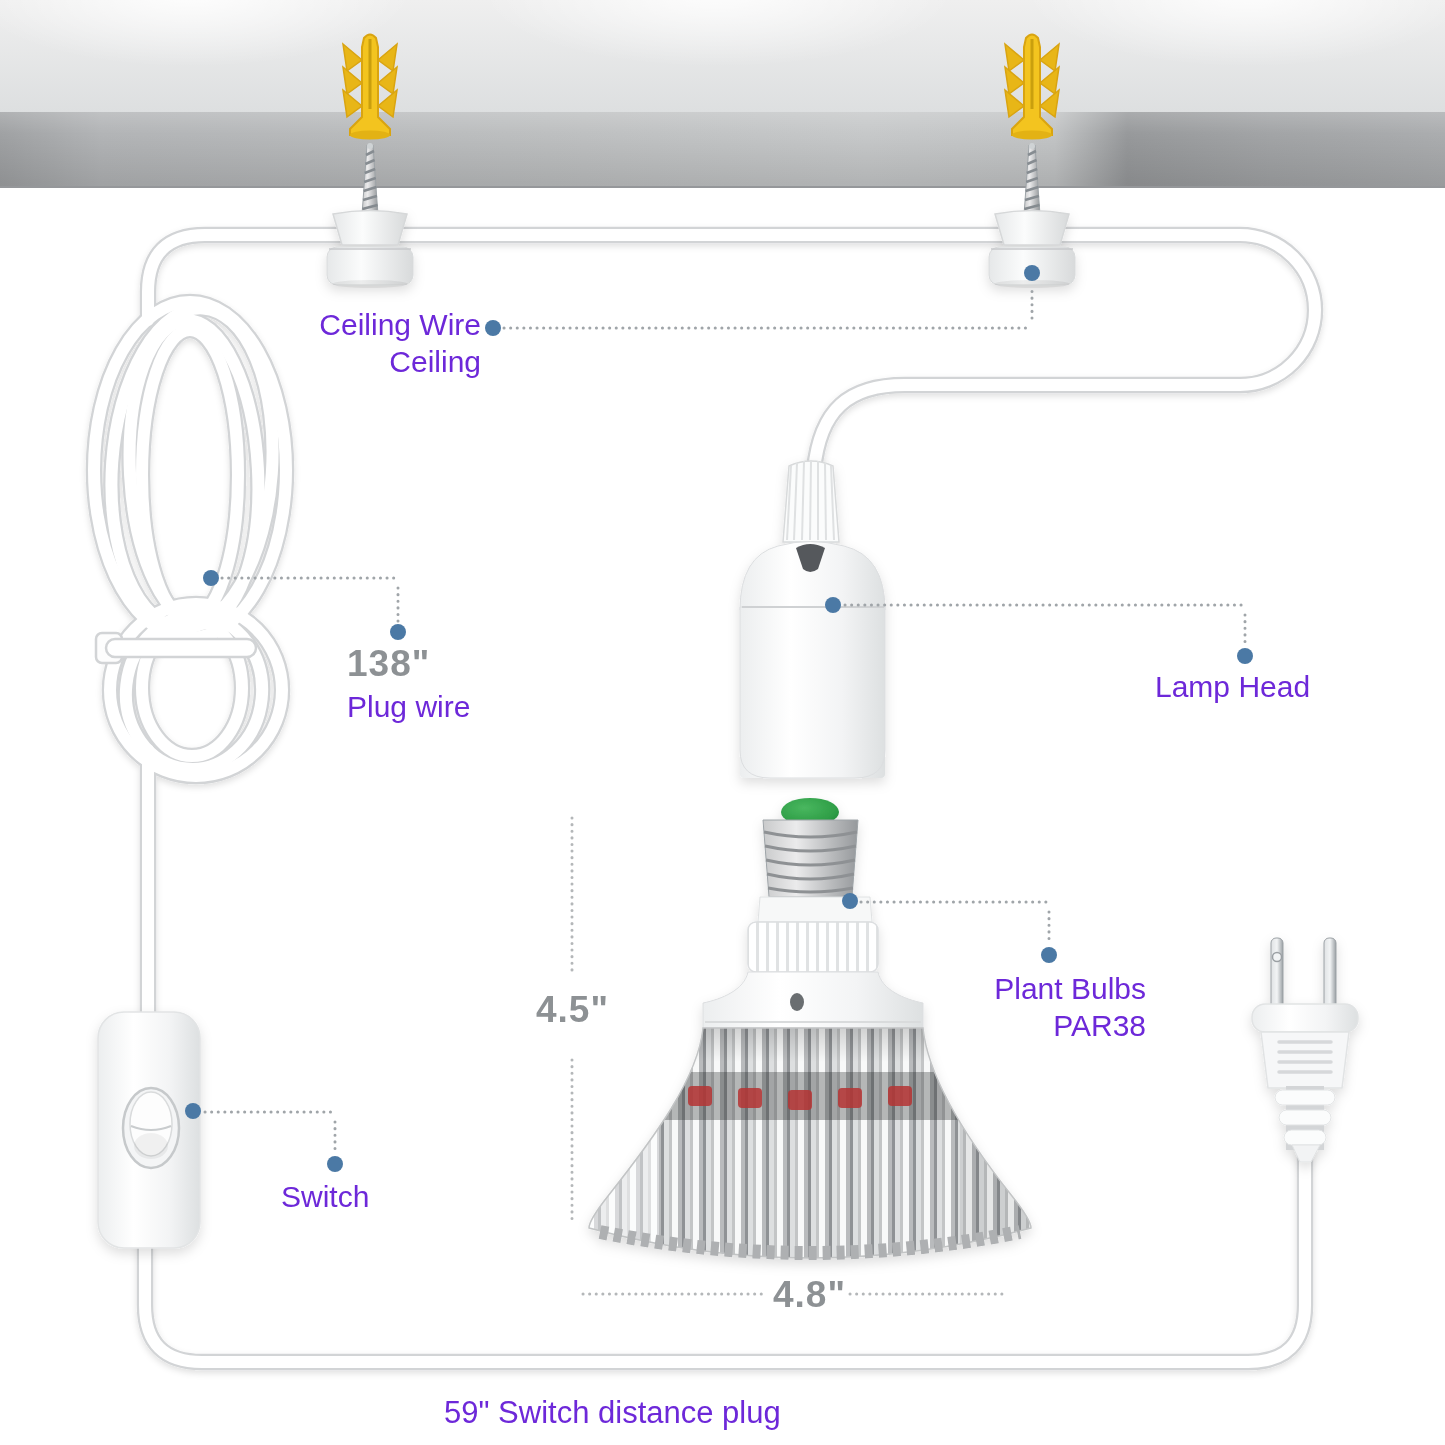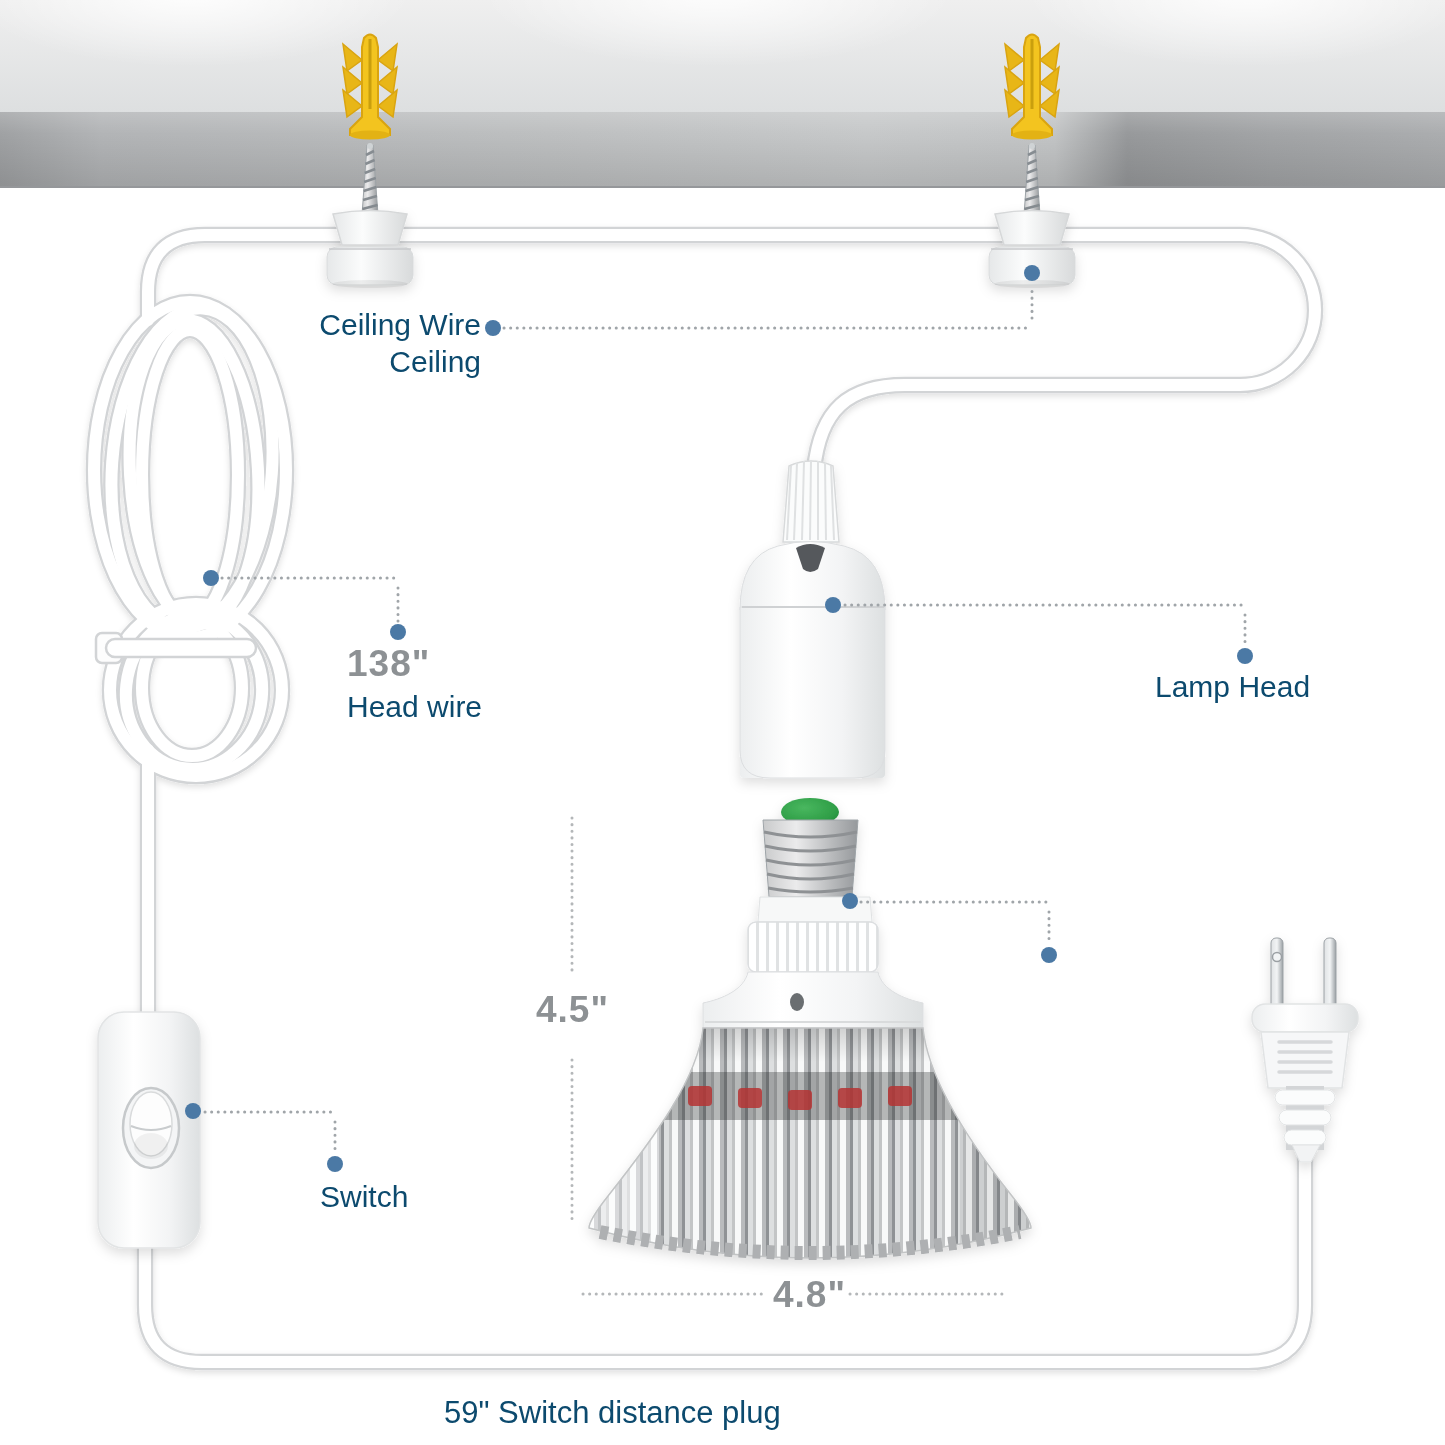--- a/index.html
+++ b/index.html
@@ -10,21 +10,21 @@
       radial-gradient(ellipse 320px 110px at 190px -10px, rgba(255,255,255,.95), rgba(255,255,255,0) 70%),
       radial-gradient(ellipse 340px 110px at 718px -10px, rgba(255,255,255,.9), rgba(255,255,255,0) 70%),
       radial-gradient(ellipse 320px 110px at 1248px -10px, rgba(255,255,255,.9), rgba(255,255,255,0) 70%),
       linear-gradient(to bottom,#efefef,#dddfe0);}
   .ceiling-band{position:absolute;left:0;top:112px;width:1445px;height:74px;
     background:
       linear-gradient(to bottom, rgba(255,255,255,.18), rgba(0,0,0,0) 30%, rgba(0,0,0,.10) 96%),
       linear-gradient(to right,#9fa1a3 0%,#b2b4b6 7%,#bdbfc0 38%,#c6c8c9 60%,#c2c4c5 73%,#97999b 78%,#a2a4a6 88%,#abadaf 100%);
     border-bottom:2px solid #95979a;}
   svg{position:absolute;left:0;top:0;}
-  .lbl{position:absolute;color:#0c4a6e;font-size:30px;line-height:37px;z-index:5;}
+  .lbl{position:absolute;color:#6d28d9;font-size:30px;line-height:37px;z-index:5;}
   .lbl.bold{color:#8d9194;font-weight:bold;font-size:37px;letter-spacing:1px;}
   .right{text-align:right;}
   .center{text-align:left;}
 </style>
 </head>
 <body>
 
 <div class="stage">
 
   <div class="ceiling"></div>
@@ -263,24 +263,28 @@
       <circle cx="335" cy="1164" r="8"></circle>
     </g>
   </svg>
 
   <div class="lbl right" style="right:964px;top:306px;">
     <div>Ceiling Wire</div>
     <div>Ceiling</div>
   </div>
 
   <div class="lbl bold" style="left:347px;top:645px;">138"</div>
-  <div class="lbl" style="left:347px;top:688px;">Head wire</div>
+  <div class="lbl" style="left:347px;top:688px;">Plug wire</div>
 
   <div class="lbl center" style="left:1155px;top:668px;width:190px;">Lamp Head</div>
 
-
-  <div class="lbl" style="left:281px;top:1178px;margin-left:39px;">Switch</div>
+  <div class="lbl right" style="right:299px;top:970px;">
+    <div>Plant Bulbs</div>
+    <div>PAR38</div>
+  </div>
+
+  <div class="lbl" style="left:281px;top:1178px;">Switch</div>
 
   <div class="lbl bold" style="left:536px;top:991px;">4.5"</div>
   <div class="lbl bold" style="left:773px;top:1276px;">4.8"</div>
 
   <div class="lbl center" style="left:444px;top:1394px;width:400px;font-size:31px;">59" Switch distance plug</div>
 </div>
 
 </body></html>

